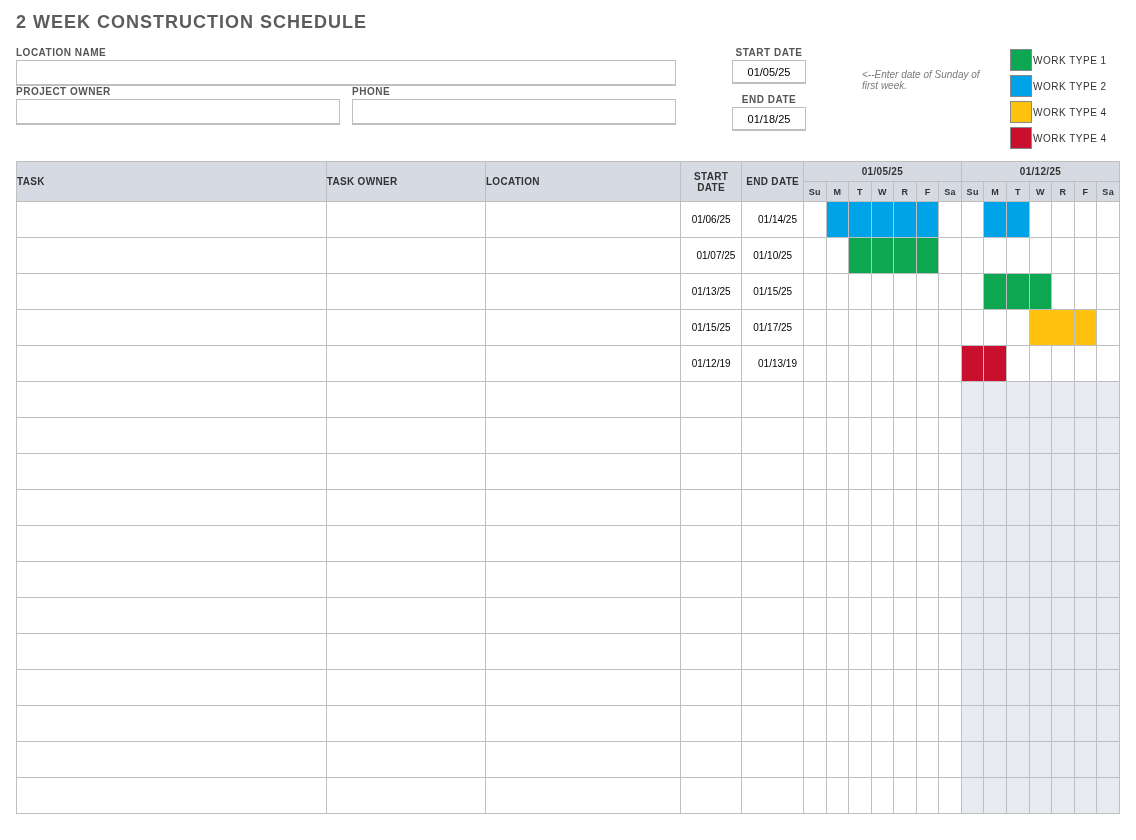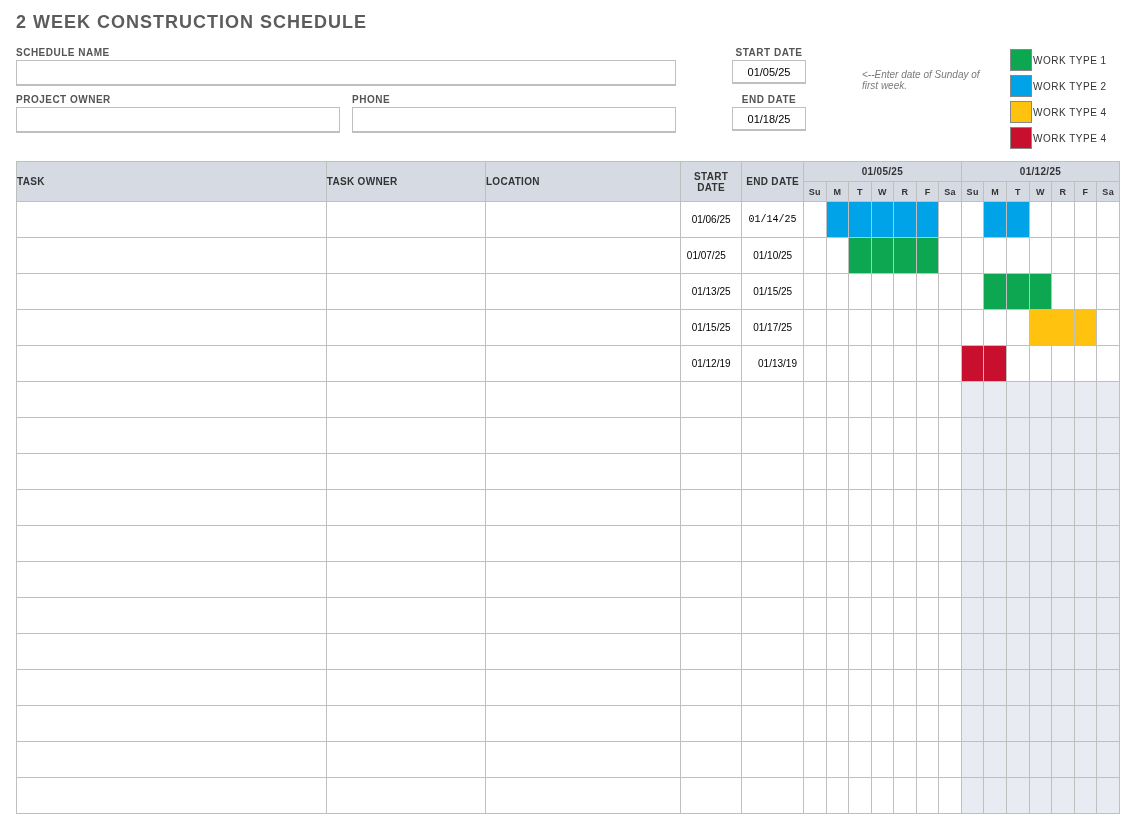--- a/index.html
+++ b/index.html
@@ -33,21 +33,21 @@
   .lbl { font-size: 10px; font-weight: 700; color: #555; letter-spacing: .5px; margin-bottom: 2px; }
   .inp {
     border: 1px solid #bfbfbf;
     border-bottom: 2px solid #bfbfbf;
     background: #fff;
     height: 26px;
     padding: 3px 6px;
     font: inherit;
     width: 100%;
   }
-  .row2 { display: flex; gap: 4px; margin-top: 8px; }
+  .row2 { display: flex; gap: 4px; }
   .row2 > div { flex: 1; }
   .row2 > div + div { margin-left: 8px; }
 
   .date-lbl { font-size: 10px; font-weight: 700; text-align: center; letter-spacing: .5px; margin-bottom: 2px; color:#555;}
   .datebox {
     border: 1px solid #bfbfbf;
     border-bottom: 2px solid #bfbfbf;
     width: 74px;
     height: 24px;
     padding: 3px 6px;
@@ -122,21 +122,21 @@
   .date-hdr { font-weight:700; }
 </style>
 </head>
 <body>
 
 <h1>2 WEEK CONSTRUCTION SCHEDULE</h1>
 
 <div class="top">
 
   <div class="info-col">
-    <div class="lbl">SCHEDULE NAME</div>
+    <div class="lbl">LOCATION NAME</div>
     <input class="inp" value="" style="">
     <div class="row2">
       <div>
         <div class="lbl">PROJECT OWNER</div>
         <input class="inp" value="" style="">
       </div>
       <div>
         <div class="lbl">PHONE</div>
         <input class="inp" value="" style="">
       </div>
@@ -220,21 +220,21 @@
         <th class="ctr">F</th>
         <th class="ctr">Sa</th>
       </tr>
   </thead>
   <tbody id="schedule-body">
       <tr>
         <td class="txt"><input style=""></td>
         <td class="txt"><input style=""></td>
         <td class="txt"><input style=""></td>
         <td class="ctr"><input value="01/06/25" style="text-align: center;"></td>
-        <td class="ctr"><input value="01/14/25" style="text-align: left; font-family: Liberation Mono, monospace;"></td>
+        <td class="ctr"><input value="01/14/25" style="text-align: right;"></td>
         <td class="day"></td>
         <td class="day">
           <div class="fill blue"></div>
         </td>
         <td class="day">
           <div class="fill blue"></div>
         </td>
         <td class="day">
           <div class="fill blue"></div>
         </td>
@@ -254,21 +254,21 @@
         </td>
         <td class="day"></td>
         <td class="day"></td>
         <td class="day"></td>
         <td class="day"></td>
       </tr>
       <tr>
         <td class="txt"><input style=""></td>
         <td class="txt"><input style=""></td>
         <td class="txt"><input style=""></td>
-        <td class="ctr"><input value="01/07/25" style="text-align: left;"></td>
+        <td class="ctr"><input value="01/07/25" style="text-align: right;"></td>
         <td class="ctr"><input value="01/10/25" style="text-align: center;"></td>
         <td class="day"></td>
         <td class="day"></td>
         <td class="day">
           <div class="fill green"></div>
         </td>
         <td class="day">
           <div class="fill green"></div>
         </td>
         <td class="day">

